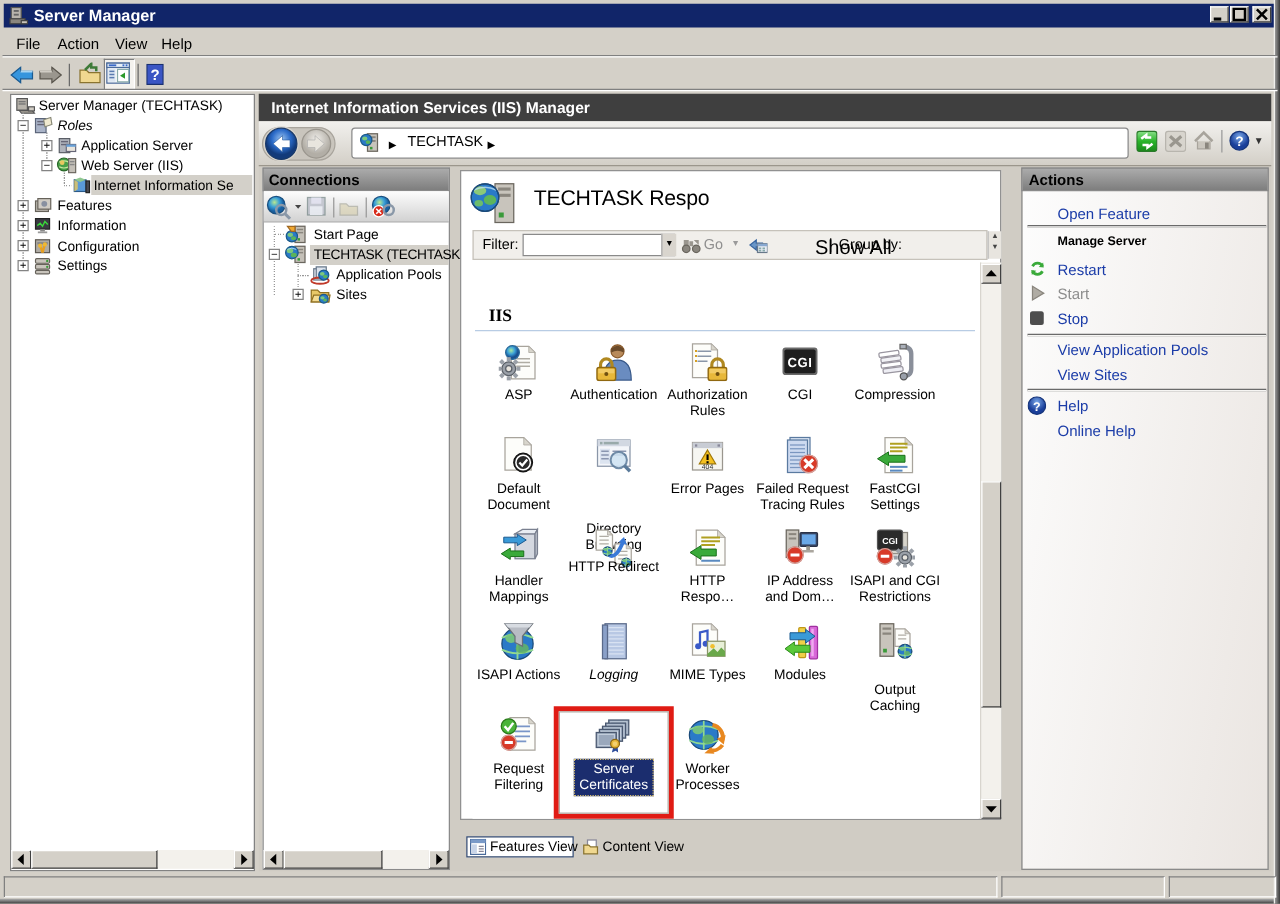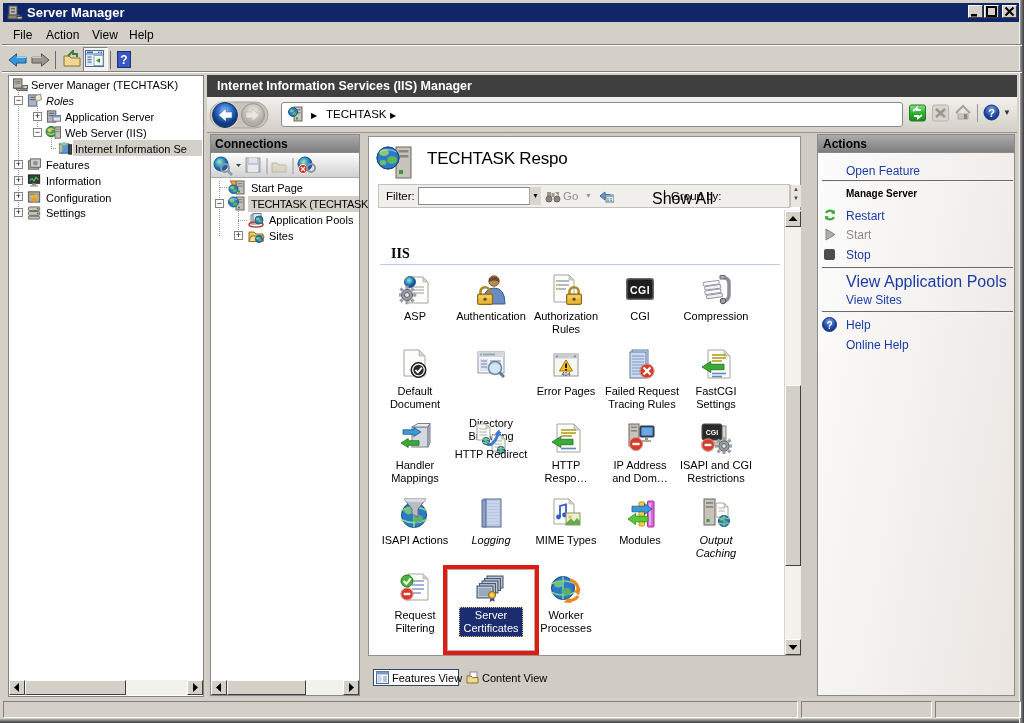--- a/index.html
+++ b/index.html
@@ -795,21 +795,21 @@
         <g stroke="#b0ada4" stroke-width="1">
           <line x1="18.5" y1="11" x2="25" y2="11"></line>
           <line x1="18.5" y1="14" x2="25" y2="14"></line>
         </g>
         <circle cx="24" cy="24" r="5.5" fill="#2a7ac8" stroke="#1a4a7a"></circle>
         <path d="M18.5 21.91 Q24 19.325 29.5 21.91 M18.5 26.09 Q24 28.675 29.5 26.09 M24 18.5 L24 29.5" stroke="#90d890" stroke-width="1" fill="none"></path>
         <ellipse cx="21.8" cy="22.075" rx="2.09" ry="1.65" fill="#7ac87a" opacity="0.9"></ellipse>
         <ellipse cx="25.65" cy="25.65" rx="2.31" ry="1.8150000000000002" fill="#64b464" opacity="0.85"></ellipse>
       </svg>
     </div>
-  <div class="lbl" style="left:671px;top:534px;font-style:italic;">Output<br>Caching</div>
+  <div class="lbl" style="left:671px;top:546px;">Output<br>Caching</div>
 
   <div class="abs" id="g-rf" style="left:399px;top:572px;width:32px;height:32px;">
       <svg width="32" height="32" viewBox="0 0 32 32">
         <path d="M9 2 L24 2 L29 7 L29 28 L9 28 Z" fill="#fdfdfa" stroke="#a8a49c"></path>
         <path d="M24 2 L24 7 L29 7 Z" fill="#d8d5cc" stroke="#a8a49c" stroke-width="0.6"></path>
         <g stroke="#7a96c8" stroke-width="1.4">
           <line x1="13" y1="9" x2="25" y2="9"></line>
           <line x1="13" y1="13" x2="25" y2="13"></line>
           <line x1="13" y1="17" x2="25" y2="17"></line>
           <line x1="13" y1="21" x2="22" y2="21"></line>
@@ -914,21 +914,21 @@
 <div class="abs link" style="left:846px;top:209px;font-size:12px;">Restart</div>
 <div class="abs" id="ic-start" style="left:824px;top:228px;width:12px;height:13px;">
     <svg width="12" height="13" viewBox="0 0 12 13">
       <path d="M2 1 L11 6.5 L2 12 Z" fill="#b0aca4" stroke="#8a867e"></path>
     </svg>
   </div>
 <div class="abs" style="left:846px;top:228px;font-size:12px;color:#8d8d8d;">Start</div>
 <div class="abs" id="ic-stop" style="left:824px;top:249px;width:11px;height:11px;background:#4d4d4d;border-radius:2px;"></div>
 <div class="abs link" style="left:846px;top:248px;font-size:12px;">Stop</div>
 <div class="abs" style="left:822px;top:267px;width:191px;height:1px;background:#6a6a6a;border-bottom:1px solid #f6f5f3;"></div>
-<div class="abs link" style="left:846px;top:273px;font-size:16px;text-align:center;">View Application Pools</div>
+<div class="abs link" style="left:846px;top:273px;font-size:12px;text-align:center;">View Application Pools</div>
 <div class="abs link" style="left:846px;top:293px;font-size:12px;">View Sites</div>
 <div class="abs" style="left:822px;top:311px;width:191px;height:1px;background:#6a6a6a;border-bottom:1px solid #f6f5f3;"></div>
 <div class="abs" id="ic-help" style="left:822px;top:317px;width:15px;height:15px;">
     <svg width="15" height="15" viewBox="0 0 15 15">
       <circle cx="7.5" cy="7.5" r="7" fill="url(#hblu)" stroke="#16357c"></circle>
       <text x="7.5" y="11.5" font-family="Liberation Sans" font-size="10" font-weight="bold" fill="#fff" text-anchor="middle">?</text>
       <defs>
         <radialGradient id="hblu" cx="0.5" cy="0.3">
           <stop offset="0" stop-color="#7aa8e8"></stop>
           <stop offset="1" stop-color="#1a3f9a"></stop>

